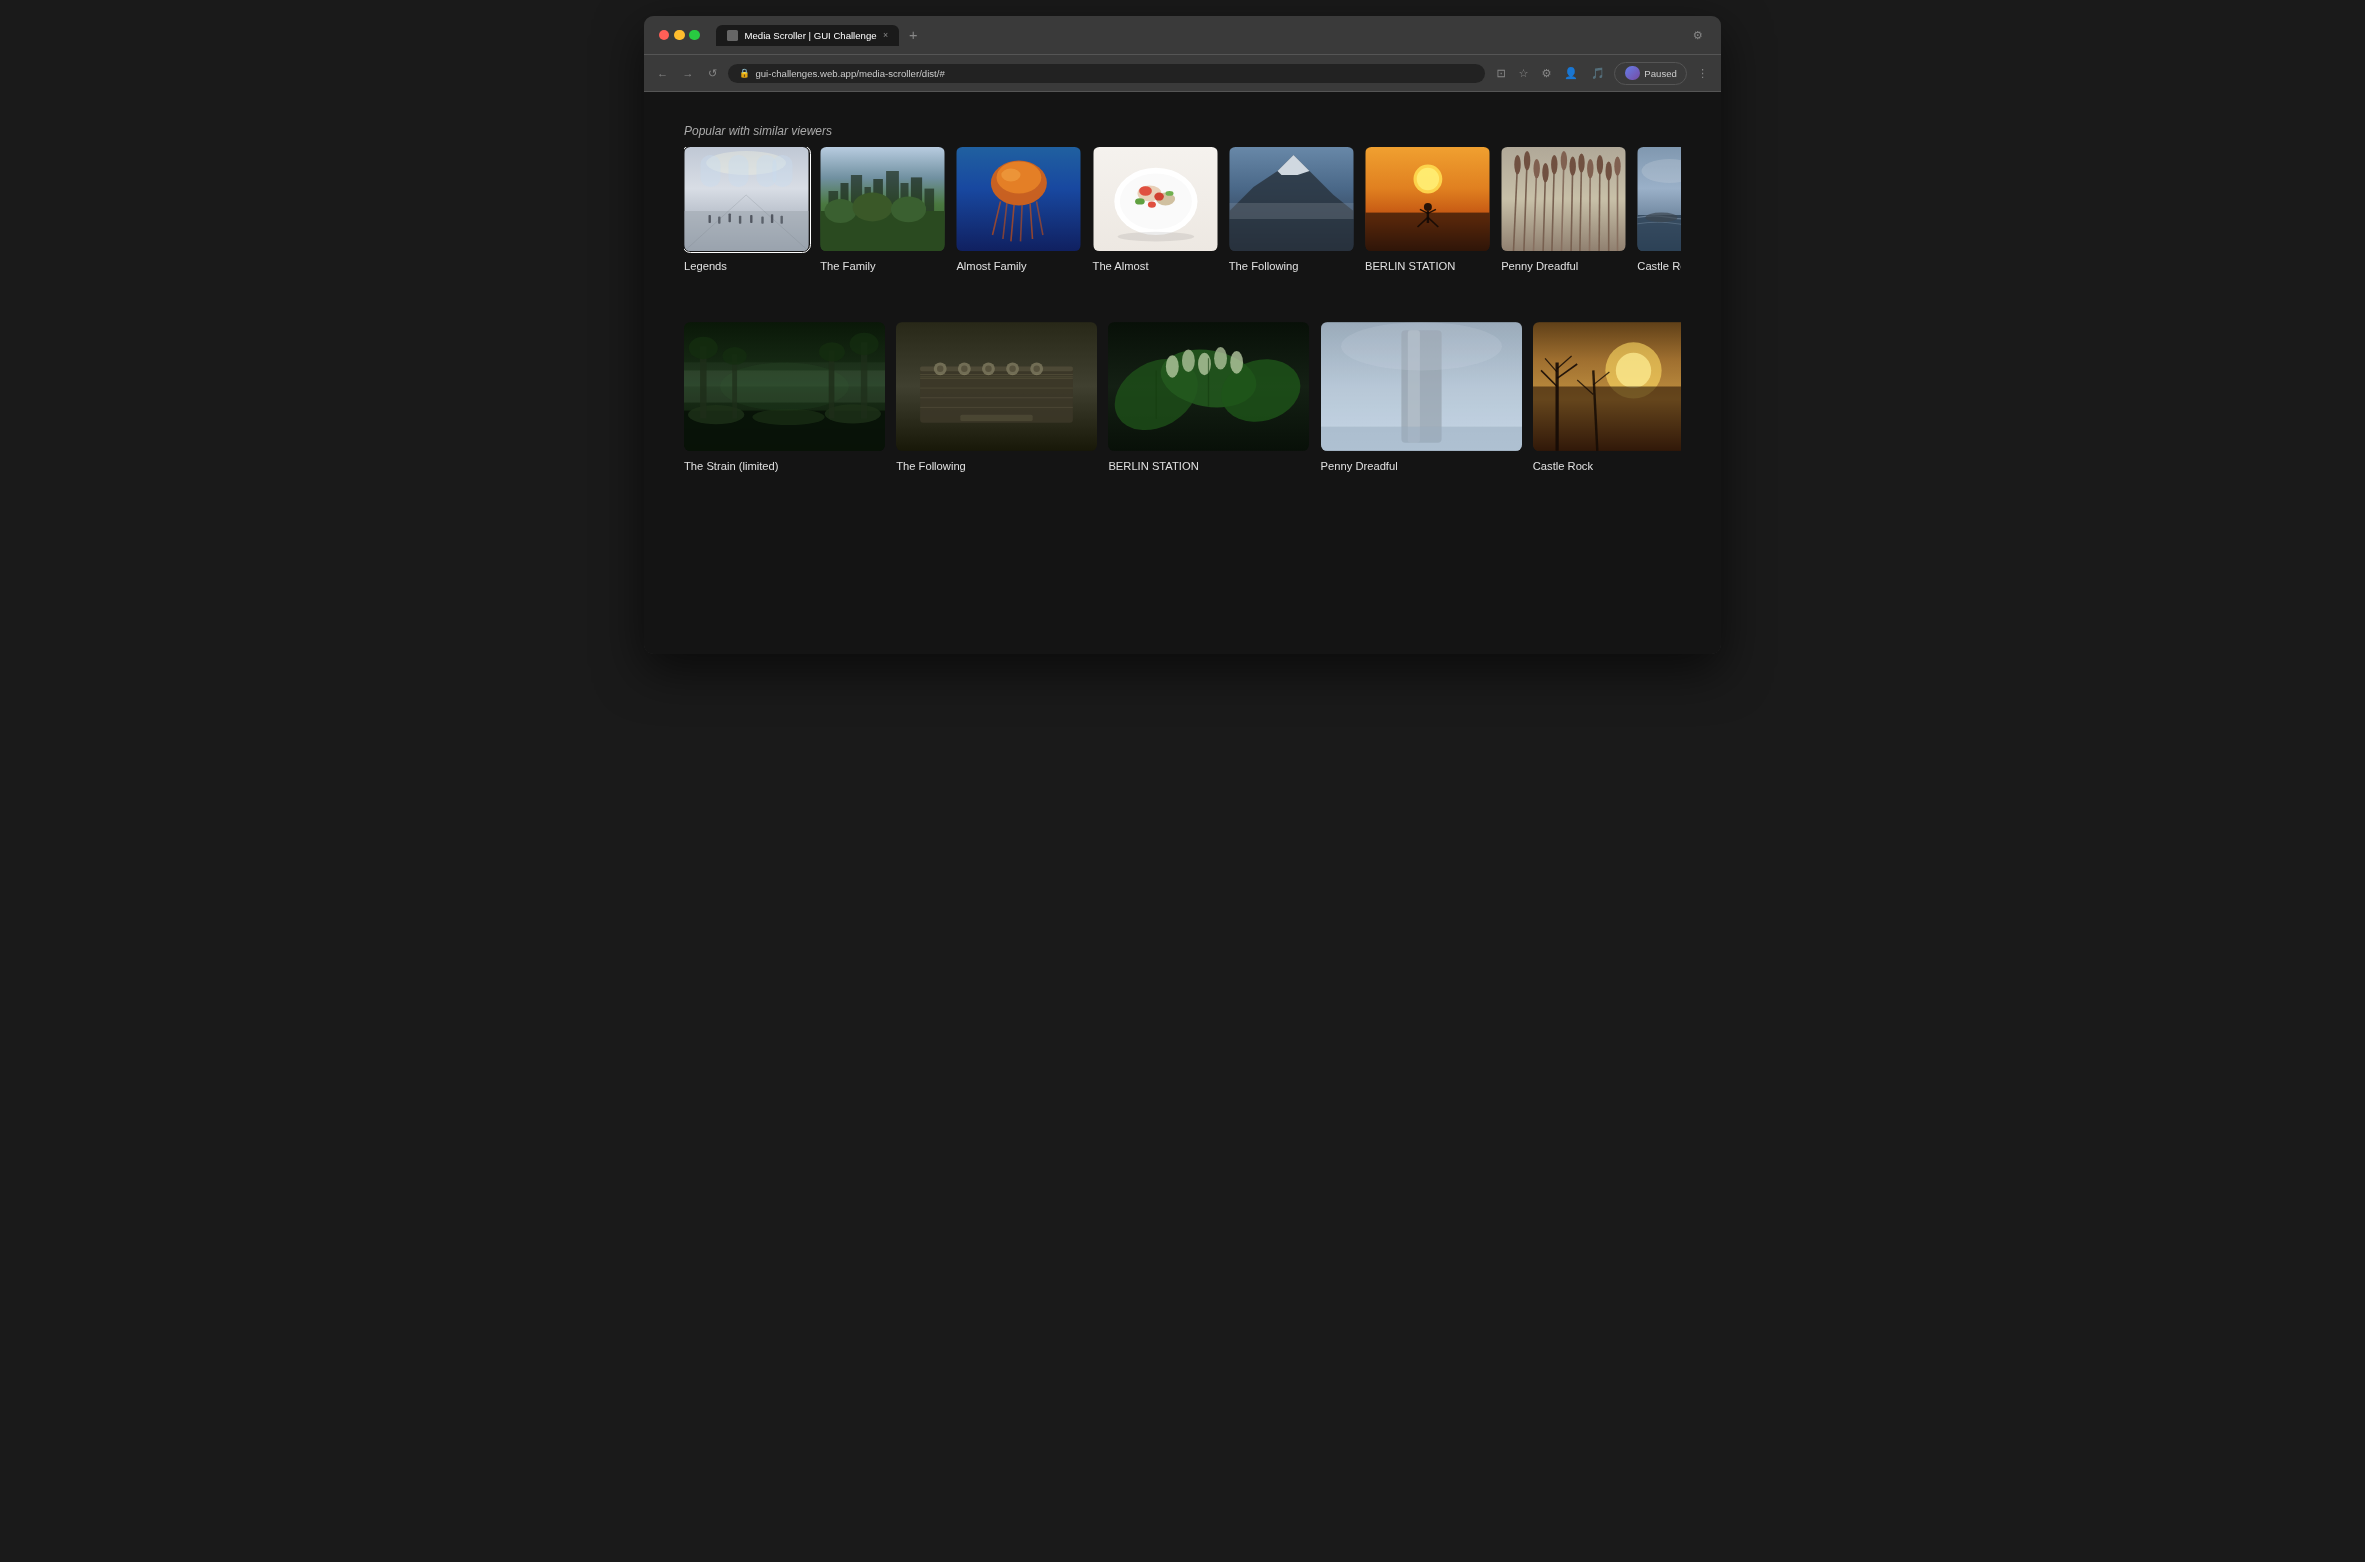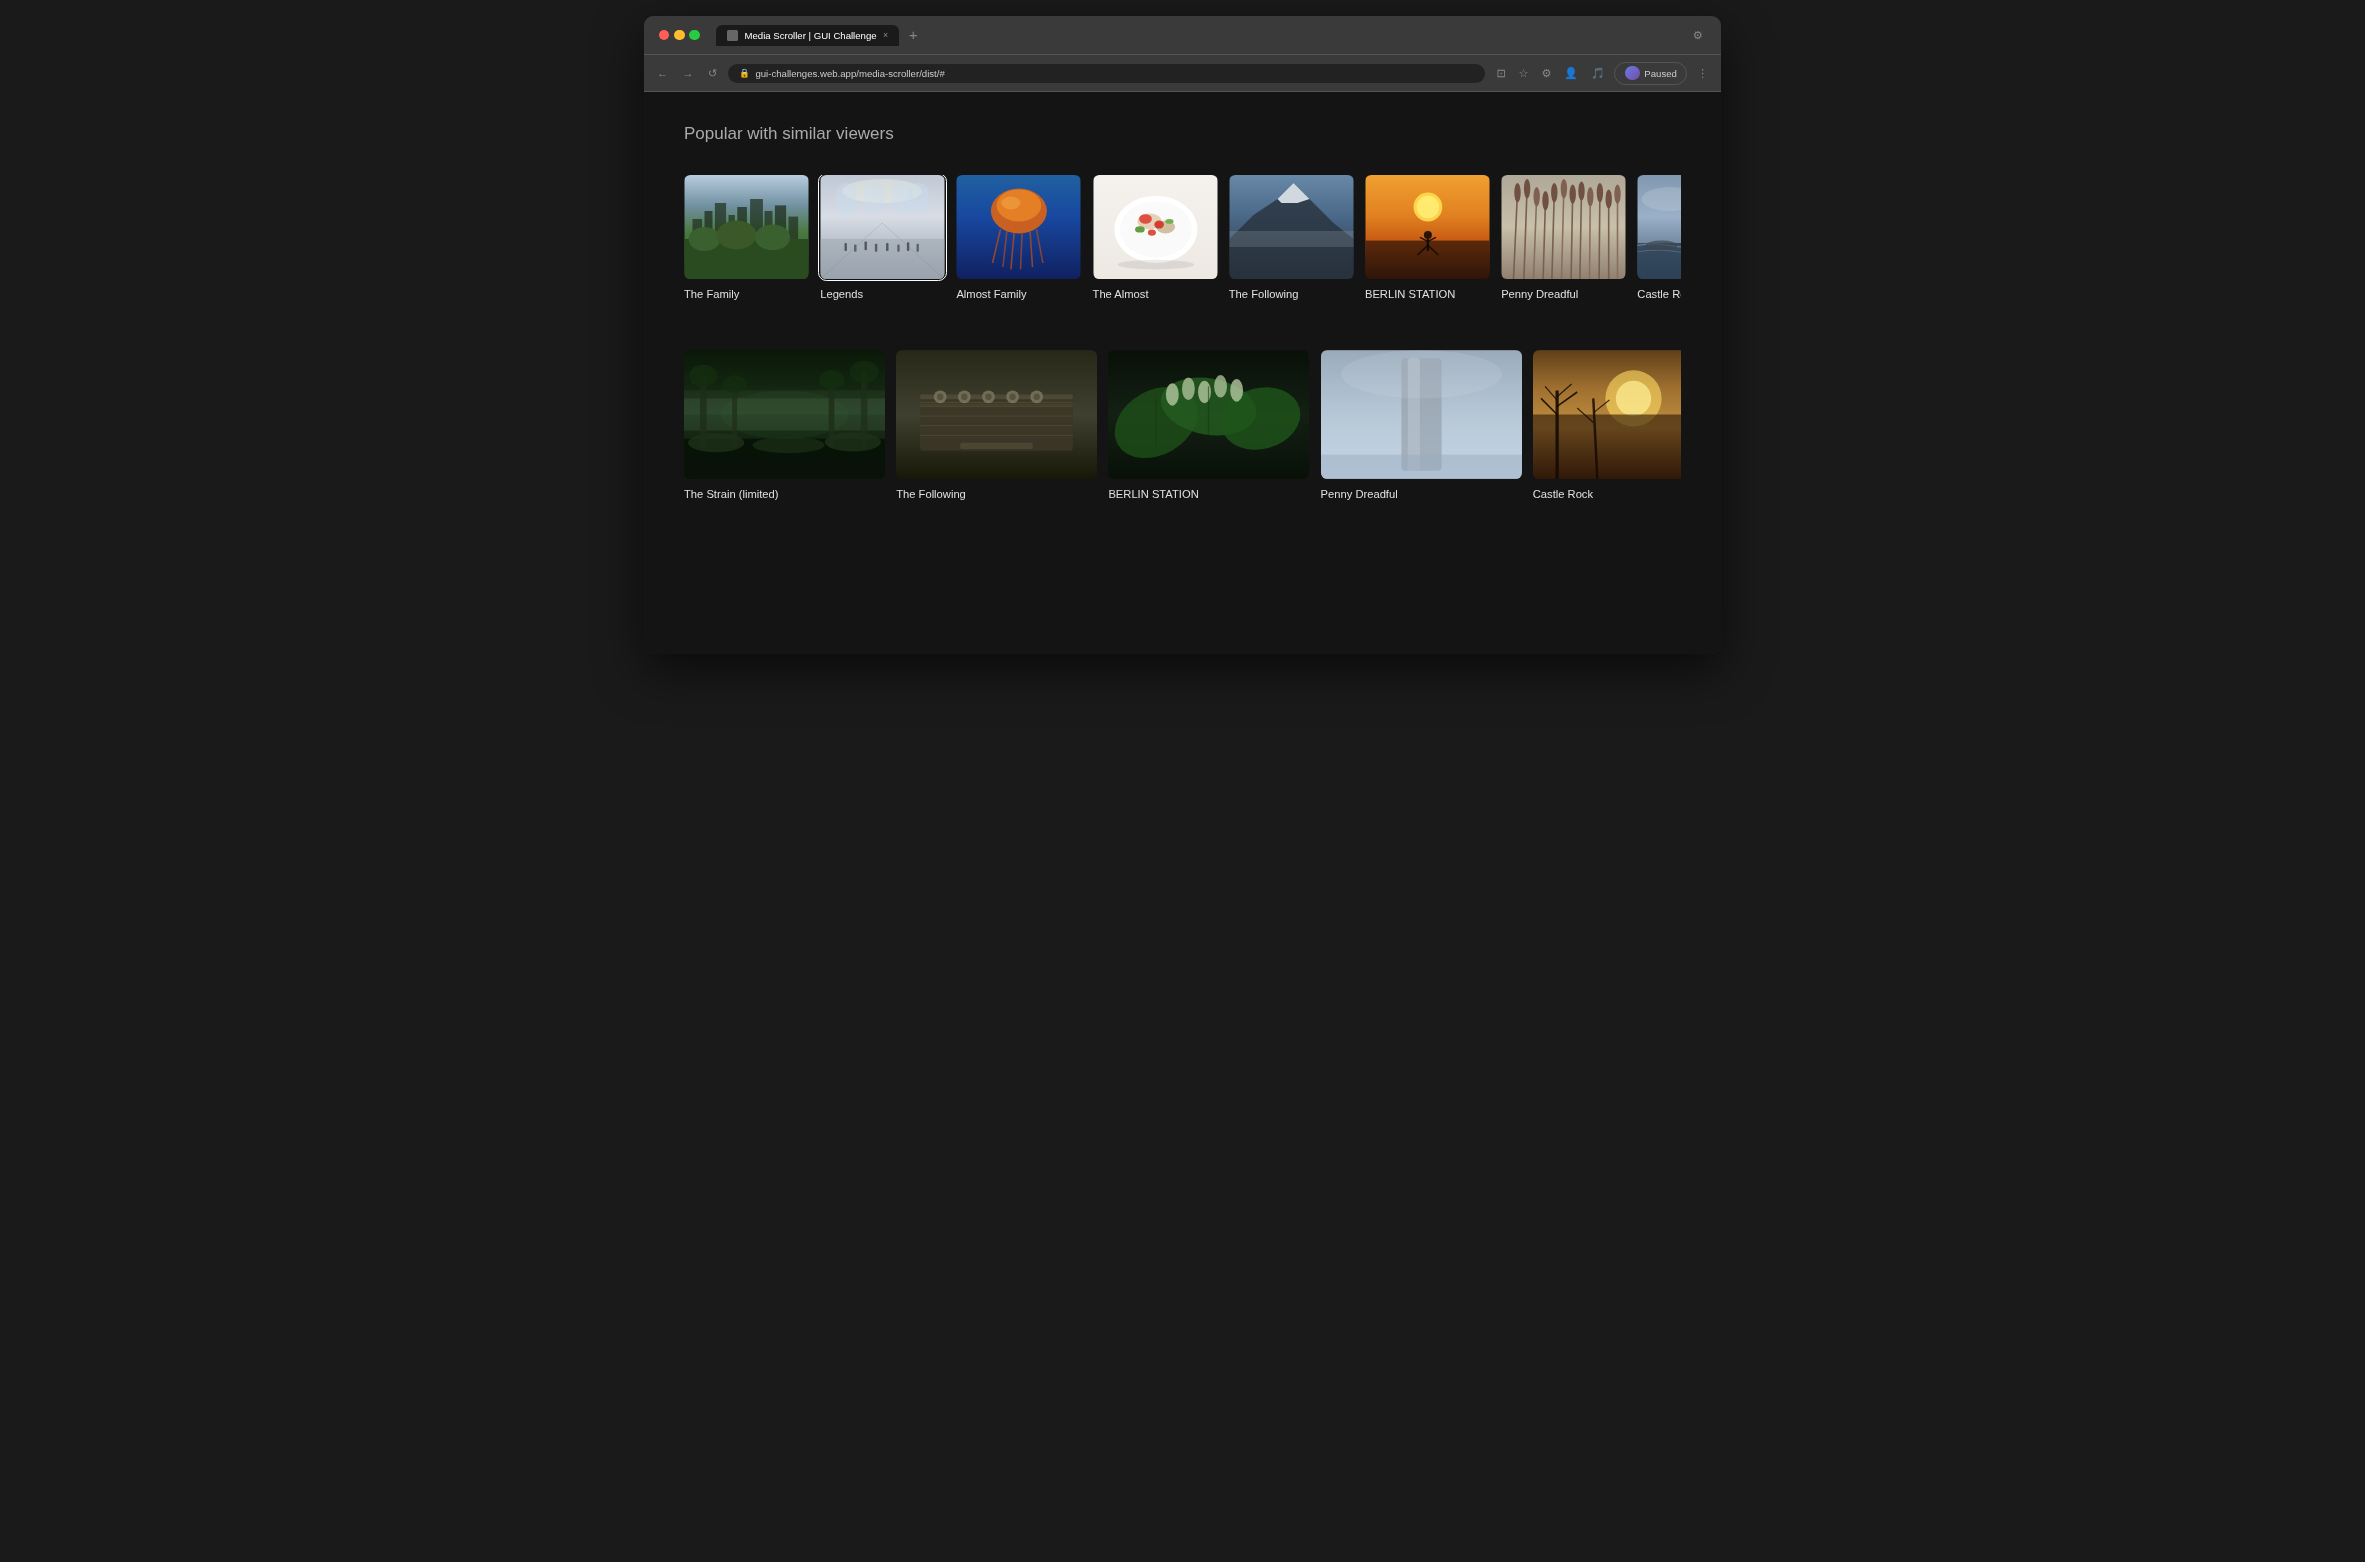--- a/index.html
+++ b/index.html
@@ -171,23 +171,24 @@
     }
 
     .section-title {
       font-size: 21px;
       font-weight: 700;
       color: #fff;
       margin-bottom: 4.8px;
     }
 
     .section-subtitle {
-      font-size: 17px;
+      font-size: 12px;
       color: #aaa;
-      margin-bottom: 31px;
+      margin-bottom: 9px;
+      font-style: italic;
     }
 
     
     .media-row {
       display: flex;
       gap: 11.2px;
       overflow-x: auto;
       padding-bottom: 8px;
       scrollbar-width: none;
     }
@@ -285,20 +286,57 @@
   </div>
 
   <div class="browser-content">
 
     <div class="section">
       <p class="section-subtitle">Popular with similar viewers</p>
 
       <div class="media-row">
 
         <div class="media-card media-card-sm">
+          <div class="media-thumb-sm selected">
+            <svg class="thumb-svg" viewBox="0 0 155 130" xmlns="http://www.w3.org/2000/svg">
+              <defs>
+                <linearGradient id="lgnd-bg" x1="0" y1="0" x2="0" y2="1">
+                  <stop offset="0%" stop-color="#c0c8d5"></stop>
+                  <stop offset="40%" stop-color="#d8dde5"></stop>
+                  <stop offset="100%" stop-color="#909aa8"></stop>
+                </linearGradient>
+              </defs>
+              <rect width="155" height="130" fill="url(#lgnd-bg)"></rect>
+
+              <ellipse cx="77" cy="20" rx="50" ry="15" fill="rgba(255,255,230,0.3)"></ellipse>
+
+              <rect x="20" y="10" width="25" height="40" rx="12" fill="rgba(200,220,240,0.4)"></rect>
+              <rect x="55" y="10" width="25" height="40" rx="12" fill="rgba(200,220,240,0.4)"></rect>
+              <rect x="90" y="10" width="25" height="40" rx="12" fill="rgba(200,220,240,0.4)"></rect>
+              <rect x="110" y="10" width="25" height="40" rx="12" fill="rgba(200,220,240,0.4)"></rect>
+
+              <rect x="0" y="80" width="155" height="50" fill="rgba(160,168,176,0.6)"></rect>
+
+              <line x1="0" y1="130" x2="77" y2="60" stroke="rgba(120,128,136,0.3)" stroke-width="1"></line>
+              <line x1="155" y1="130" x2="77" y2="60" stroke="rgba(120,128,136,0.3)" stroke-width="1"></line>
+
+              <rect x="30" y="85" width="3" height="10" rx="1" fill="rgba(60,65,75,0.8)"></rect>
+              <rect x="42" y="87" width="3" height="9" rx="1" fill="rgba(60,65,75,0.7)"></rect>
+              <rect x="55" y="83" width="3" height="11" rx="1" fill="rgba(60,65,75,0.8)"></rect>
+              <rect x="68" y="86" width="3" height="10" rx="1" fill="rgba(60,65,75,0.75)"></rect>
+              <rect x="82" y="85" width="3" height="10" rx="1" fill="rgba(60,65,75,0.8)"></rect>
+              <rect x="96" y="87" width="3" height="9" rx="1" fill="rgba(60,65,75,0.7)"></rect>
+              <rect x="108" y="84" width="3" height="11" rx="1" fill="rgba(60,65,75,0.8)"></rect>
+              <rect x="120" y="86" width="3" height="10" rx="1" fill="rgba(60,65,75,0.7)"></rect>
+            </svg>
+          </div>
+          <div class="media-label">Legends</div>
+        </div>
+
+        <div class="media-card media-card-sm">
           <div class="media-thumb-sm">
             <svg class="thumb-svg" viewBox="0 0 155 130" xmlns="http://www.w3.org/2000/svg">
               <defs>
                 <linearGradient id="fam-bg" x1="0" y1="0" x2="0" y2="1">
                   <stop offset="0%" stop-color="#b8cce0"></stop>
                   <stop offset="30%" stop-color="#7090a0"></stop>
                   <stop offset="55%" stop-color="#4a7840"></stop>
                   <stop offset="100%" stop-color="#2a5020"></stop>
                 </linearGradient>
               </defs>
@@ -314,57 +352,20 @@
               <rect x="113" y="38" width="14" height="52" fill="rgba(30,45,30,0.75)"></rect>
               <rect x="130" y="52" width="12" height="38" fill="rgba(30,45,30,0.7)"></rect>
 
               <rect x="0" y="80" width="155" height="50" fill="#2a4a20"></rect>
               <ellipse cx="25" cy="80" rx="20" ry="15" fill="#3a6030"></ellipse>
               <ellipse cx="65" cy="75" rx="25" ry="18" fill="#3a5828"></ellipse>
               <ellipse cx="110" cy="78" rx="22" ry="16" fill="#3a6030"></ellipse>
             </svg>
           </div>
           <div class="media-label">The Family</div>
-        </div>
-
-        <div class="media-card media-card-sm">
-          <div class="media-thumb-sm selected">
-            <svg class="thumb-svg" viewBox="0 0 155 130" xmlns="http://www.w3.org/2000/svg">
-              <defs>
-                <linearGradient id="lgnd-bg" x1="0" y1="0" x2="0" y2="1">
-                  <stop offset="0%" stop-color="#c0c8d5"></stop>
-                  <stop offset="40%" stop-color="#d8dde5"></stop>
-                  <stop offset="100%" stop-color="#909aa8"></stop>
-                </linearGradient>
-              </defs>
-              <rect width="155" height="130" fill="url(#lgnd-bg)"></rect>
-
-              <ellipse cx="77" cy="20" rx="50" ry="15" fill="rgba(255,255,230,0.3)"></ellipse>
-
-              <rect x="20" y="10" width="25" height="40" rx="12" fill="rgba(200,220,240,0.4)"></rect>
-              <rect x="55" y="10" width="25" height="40" rx="12" fill="rgba(200,220,240,0.4)"></rect>
-              <rect x="90" y="10" width="25" height="40" rx="12" fill="rgba(200,220,240,0.4)"></rect>
-              <rect x="110" y="10" width="25" height="40" rx="12" fill="rgba(200,220,240,0.4)"></rect>
-
-              <rect x="0" y="80" width="155" height="50" fill="rgba(160,168,176,0.6)"></rect>
-
-              <line x1="0" y1="130" x2="77" y2="60" stroke="rgba(120,128,136,0.3)" stroke-width="1"></line>
-              <line x1="155" y1="130" x2="77" y2="60" stroke="rgba(120,128,136,0.3)" stroke-width="1"></line>
-
-              <rect x="30" y="85" width="3" height="10" rx="1" fill="rgba(60,65,75,0.8)"></rect>
-              <rect x="42" y="87" width="3" height="9" rx="1" fill="rgba(60,65,75,0.7)"></rect>
-              <rect x="55" y="83" width="3" height="11" rx="1" fill="rgba(60,65,75,0.8)"></rect>
-              <rect x="68" y="86" width="3" height="10" rx="1" fill="rgba(60,65,75,0.75)"></rect>
-              <rect x="82" y="85" width="3" height="10" rx="1" fill="rgba(60,65,75,0.8)"></rect>
-              <rect x="96" y="87" width="3" height="9" rx="1" fill="rgba(60,65,75,0.7)"></rect>
-              <rect x="108" y="84" width="3" height="11" rx="1" fill="rgba(60,65,75,0.8)"></rect>
-              <rect x="120" y="86" width="3" height="10" rx="1" fill="rgba(60,65,75,0.7)"></rect>
-            </svg>
-          </div>
-          <div class="media-label">Legends</div>
         </div>
 
         <div class="media-card media-card-sm">
           <div class="media-thumb-sm">
             <svg class="thumb-svg" viewBox="0 0 155 130" xmlns="http://www.w3.org/2000/svg">
               <defs>
                 <linearGradient id="af-bg" x1="0" y1="0" x2="0" y2="1">
                   <stop offset="0%" stop-color="#2060a0"></stop>
                   <stop offset="40%" stop-color="#1848a0"></stop>
                   <stop offset="100%" stop-color="#102060"></stop>

